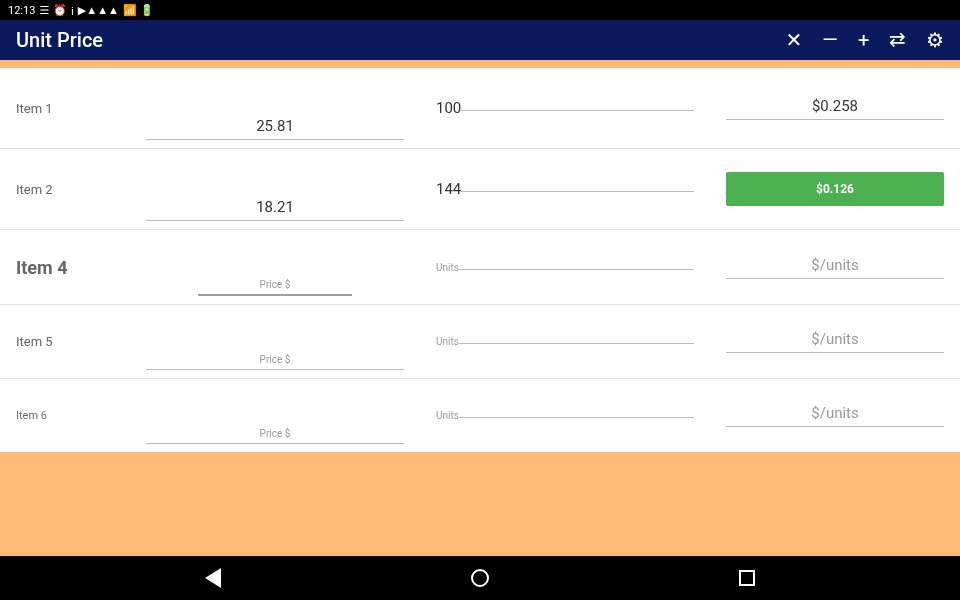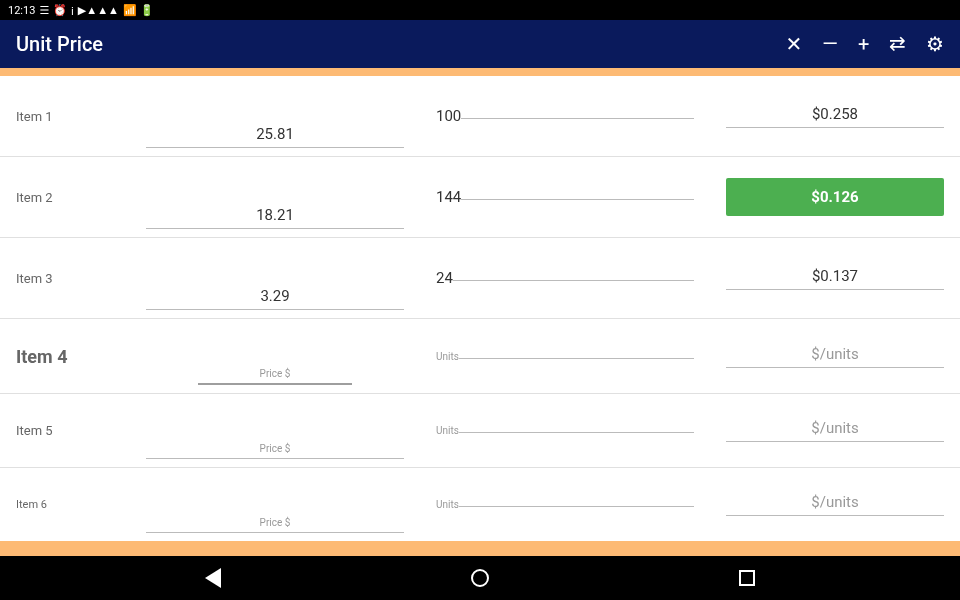--- a/index.html
+++ b/index.html
@@ -33,21 +33,21 @@
 
     .status-bar-right {
       display: flex;
       align-items: center;
       gap: 4px;
     }
 
     
     .title-bar {
       background: #0a1a5c;
-      height: 48px;
+      height: 40px;
       display: flex;
       align-items: center;
       justify-content: space-between;
       padding: 0 16px;
       color: #fff;
     }
 
     .title-bar-title {
       font-size: 20px;
       font-weight: 500;
@@ -153,21 +153,21 @@
     .placeholder-text {
       font-size: 10px;
       color: #999;
       text-align: center;
     }
 
     .result-highlight {
       background: #4caf50;
       color: #fff;
       font-weight: bold;
-      font-size: 15px;
+      font-size: 12px;
       padding: 10px 20px;
       text-align: center;
       border-radius: 2px;
       width: 100%;
     }
 
     .result-text {
       font-size: 15px;
       color: #333;
       text-align: right;
@@ -280,35 +280,20 @@
       </div>
       <div class="cell-units">
         <span class="input-value">144</span>
         <div class="input-line"></div>
       </div>
       <div class="cell-result">
         <div class="result-highlight">$0.126</div>
       </div>
     </div>
 
-    <div class="table-row">
-      <div class="cell-item" style="color:#666; font-size:13px;">Item 3</div>
-      <div class="cell-price">
-        <span class="input-value">3.29</span>
-        <div class="input-line"></div>
-      </div>
-      <div class="cell-units">
-        <span class="input-value">24</span>
-        <div class="input-line"></div>
-      </div>
-      <div class="cell-result">
-        <span class="result-text">$0.137</span>
-        <div class="input-line"></div>
-      </div>
-    </div>
 
     <div class="table-row">
       <div class="cell-item" style="color:#666; font-size:18px;font-weight:bold;">Item 4</div>
       <div class="cell-price">
         <span class="placeholder-text">Price $</span>
         <div class="input-line-progress"></div>
       </div>
       <div class="cell-units">
         <span class="placeholder-text">Units</span>
         <div class="input-line"></div>

